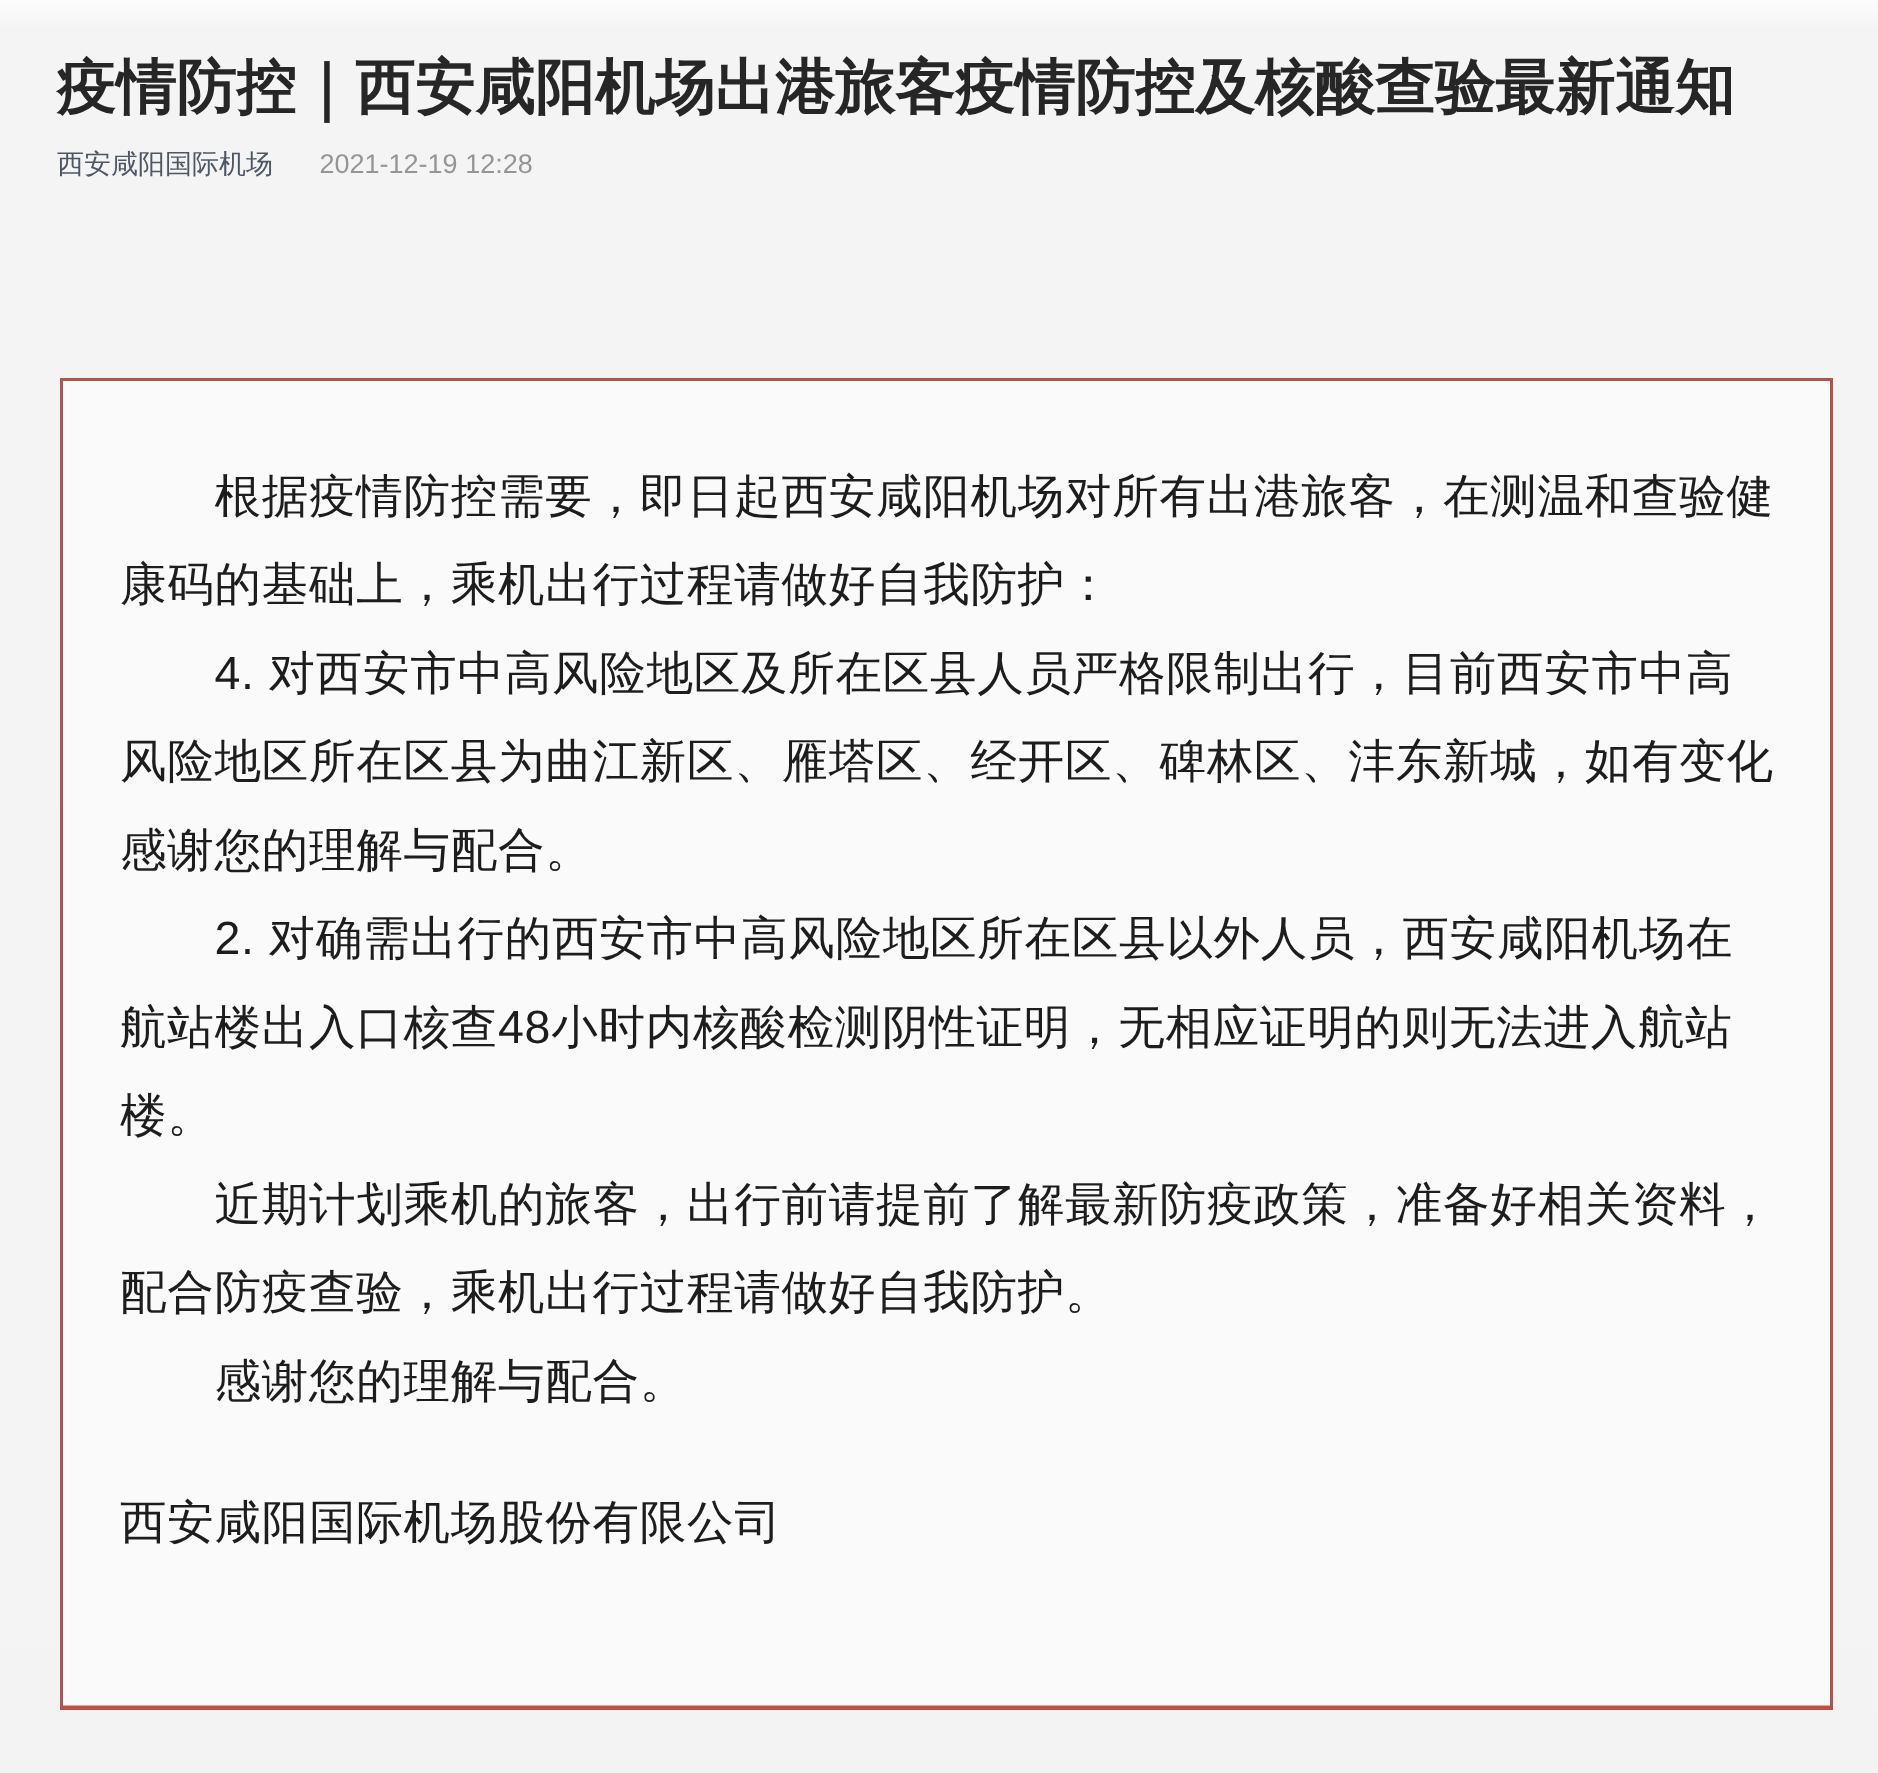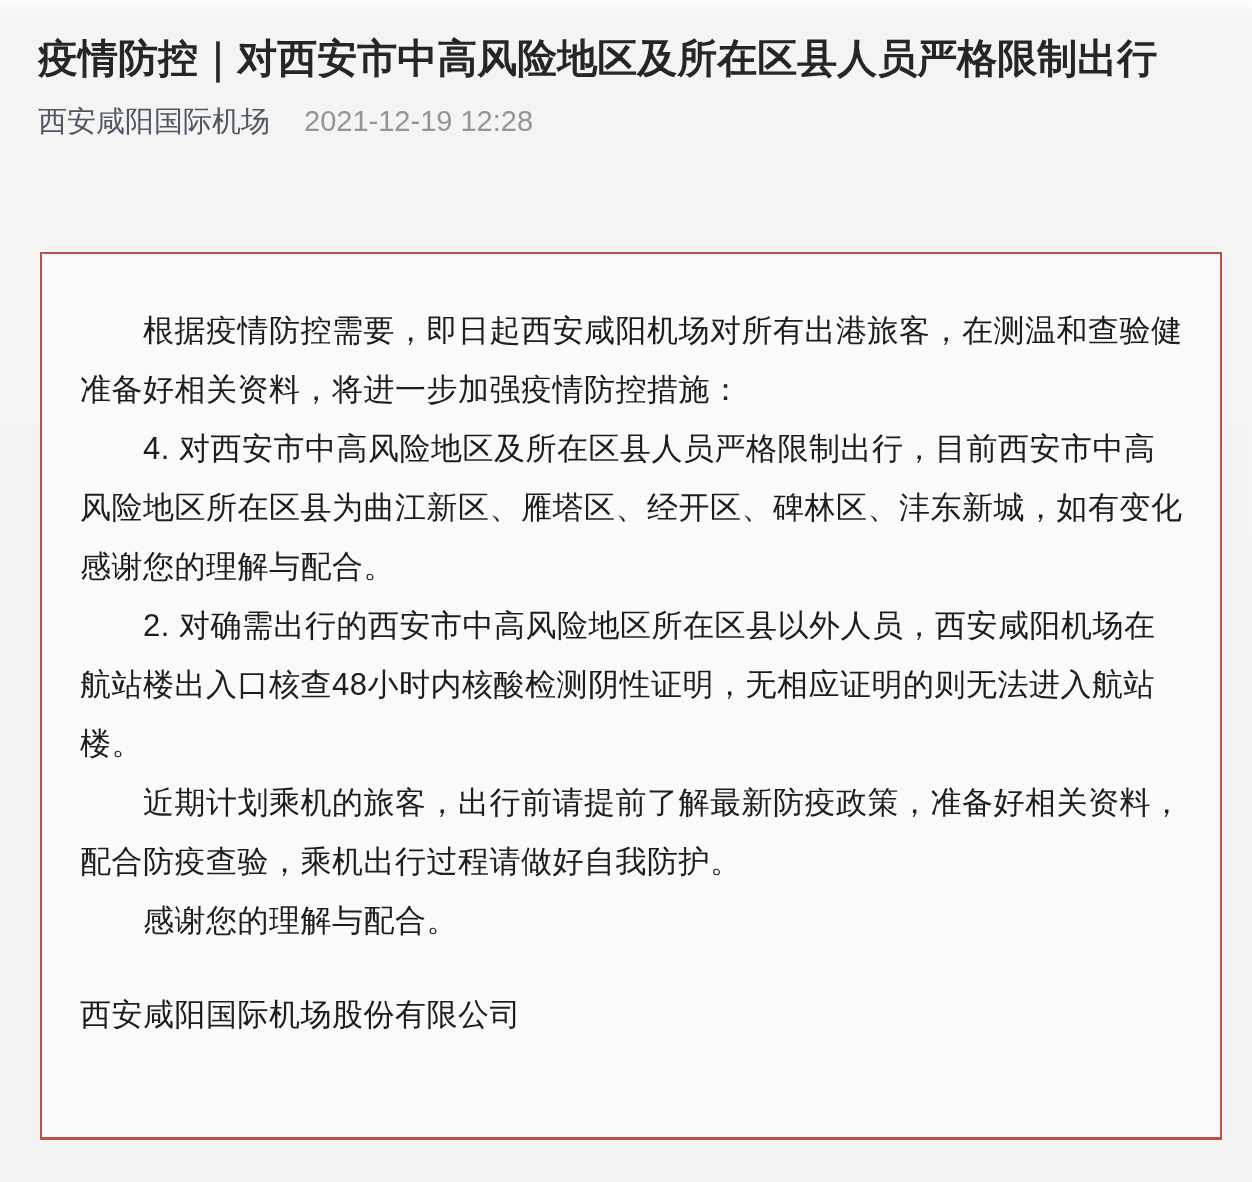--- a/index.html
+++ b/index.html
@@ -19,22 +19,22 @@
     margin: 0;
     padding: 34px 30px 0 38px;
     font-size: 40px;
     line-height: 48px;
     font-weight: 700;
     color: #262626;
     white-space: nowrap;
     letter-spacing: 0px;
   }
   .meta {
-    margin: 24px 0 0 38px;
-    font-size: 29px;
+    margin: 12px 0 0 38px;
+    font-size: 18px;
     line-height: 30px;
     white-space: nowrap;
   }
   .source {
     color: #4e5864;
     margin-right: 26px;
     cursor: pointer;
   }
   .time {
     color: #959595;
@@ -69,32 +69,32 @@
   }
   .signature .line {
     line-height: 66px;
   }
 </style>
 </head>
 <body>
 
 <div class="page">
 
-  <h1 class="title">疫情防控｜对西安市中高风险地区及所在区县人员严格限制出行</h1>
+  <h1 class="title">疫情防控｜西安咸阳机场出港旅客疫情防控及核酸查验最新通知</h1>
 
   <div class="meta">
     <span class="source">西安咸阳国际机场</span>
     <span class="time">2021-12-19 12:28</span>
   </div>
 
   <div class="notice-box">
 
     <div class="para">
       <div class="line indent">根据疫情防控需要，即日起西安咸阳机场对所有出港旅客，在测温和查验健</div>
-      <div class="line">准备好相关资料，将进一步加强疫情防控措施：</div>
+      <div class="line">康码的基础上，乘机出行过程请做好自我防护：</div>
     </div>
 
     <div class="para">
       <div class="line indent">4. 对西安市中高风险地区及所在区县人员严格限制出行，目前西安市中高</div>
       <div class="line">风险地区所在区县为曲江新区、雁塔区、经开区、碑林区、沣东新城，如有变化</div>
       <div class="line">感谢您的理解与配合。</div>
     </div>
 
     <div class="para">
       <div class="line indent">2. 对确需出行的西安市中高风险地区所在区县以外人员，西安咸阳机场在</div>

